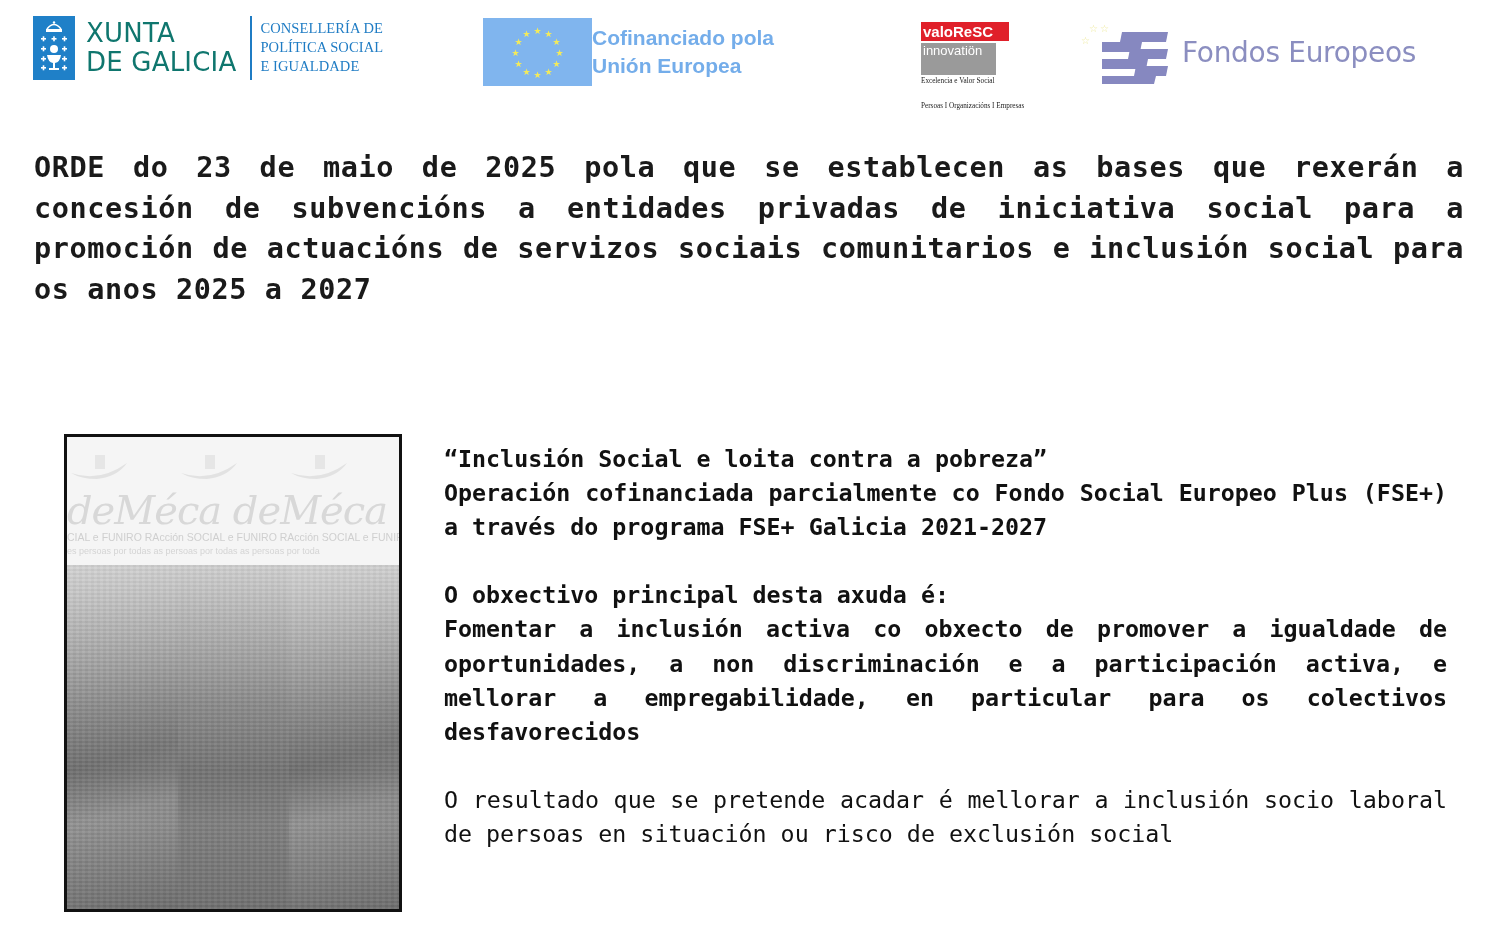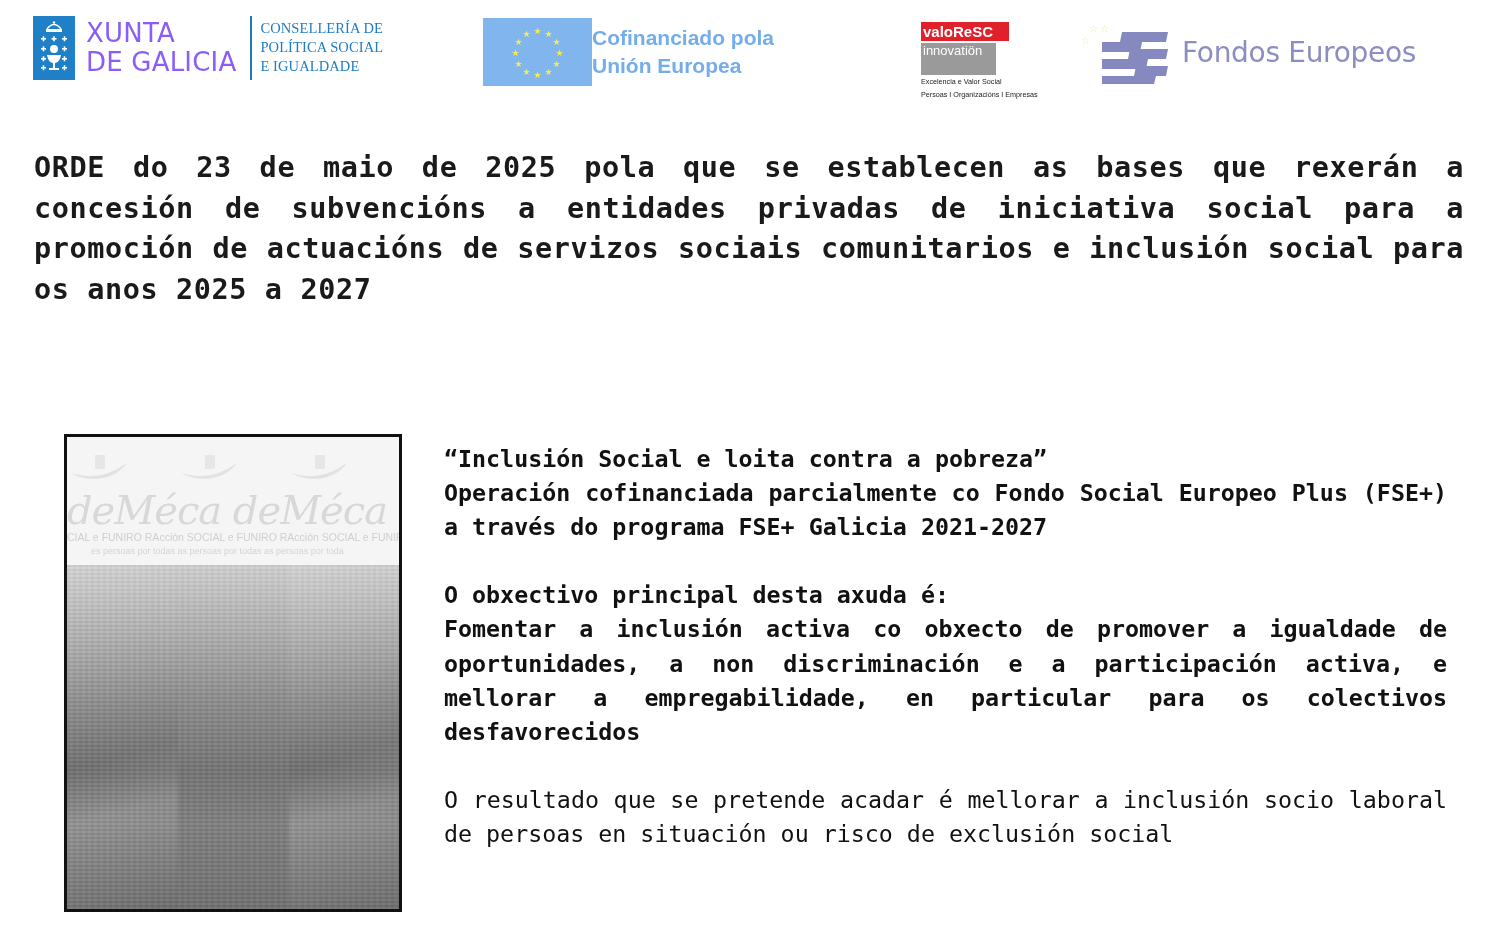--- a/index.html
+++ b/index.html
@@ -4,32 +4,32 @@
   <style>
     html, body { margin: 0; padding: 0; background: #ffffff; }
     body { width: 1500px; height: 927px; position: relative; overflow: hidden; font-family: "DejaVu Sans", sans-serif; }
 
     
     .logo-bar { position: absolute; left: 0; top: 0; width: 1500px; height: 110px; }
 
     .xunta { position: absolute; left: 33px; top: 15px; height: 65px; display: flex; align-items: center; }
     .xunta-emblem { width: 42px; height: 64px; background: #1f80c8; position: relative; }
     .xunta-emblem svg { position: absolute; left: 0; top: 0; }
-    .xunta-name { margin-left: 11px; color: #8b5cf6; font-family: "DejaVu Sans", sans-serif; font-size: 26px; line-height: 29px; letter-spacing: 0.2px; }
+    .xunta-name { margin-left: 11px; color: #0f766e; font-family: "DejaVu Sans", sans-serif; font-size: 26px; line-height: 29px; letter-spacing: 0.2px; }
     .xunta-divider { width: 2px; height: 64px; background: #1f7cc4; margin-left: 14px; margin-right: 8px; }
     .xunta-dept { color: #1f7cc4; font-family: Liberation Serif, serif; font-size: 14.5px; line-height: 19px; letter-spacing: 0.1px; }
 
     .eu { position: absolute; left: 483px; top: 18px; display: flex; align-items: center; }
     .eu-flag { width: 109px; height: 68px; background: #80b5ee; position: relative; }
     .eu-text { color: #74adea; font-family: "Liberation Sans", sans-serif; font-weight: bold; font-size: 21px; line-height: 28px; }
 
     .valoresc { position: absolute; left: 921px; top: 22px; width: 125px; }
     .valoresc-top { display: inline-block; background: #e0202a; color: #fff; font-family: "Liberation Sans", sans-serif; font-weight: bold; font-size: 15px; line-height: 19px; padding: 0 12px 0 2px; width: 74px; }
     .valoresc-mid { display: block; width: 70px; background: #9a9a9a; color: #fff; font-family: "Liberation Sans", sans-serif; font-size: 13px; line-height: 16px; padding: 0 3px 16px 2px; margin-top: 2px; }
-    .valoresc-small { font-family: Liberation Sans, sans-serif; font-size: 7.2px; line-height: 9px; color: #222; margin-top: 2px; white-space: nowrap; }
+    .valoresc-small { font-family: Liberation Serif, serif; font-size: 7.2px; line-height: 9px; color: #222; margin-top: 2px; white-space: nowrap; }
 
     .fondos { position: absolute; left: 1080px; top: 18px; display: flex; align-items: center; }
     .fondos-mark { width: 90px; height: 68px; position: relative; }
     .fondos-text { margin-left: 12px; color: #8b8ec0; font-family: "DejaVu Sans", sans-serif; font-size: 28px; letter-spacing: -0.3px; }
 
     
     .title {
       position: absolute; left: 34px; top: 148px; width: 1430px;
       font-family: "DejaVu Sans Mono", "Liberation Mono", monospace; font-weight: bold;
       font-size: 28.5px; line-height: 40.5px; color: #1a1a1a; text-align: justify;
@@ -41,21 +41,21 @@
       position: absolute; left: 64px; top: 434px; width: 332px; height: 472px;
       border: 3px solid #111; background: #f6f6f6; overflow: hidden;
     }
     .cover-top { position: absolute; left: 0; top: 0; width: 100%; height: 128px; background: #f5f5f5; }
     .cover-boat { position: absolute; top: 14px; width: 60px; height: 36px; }
     .cover-brand { position: absolute; top: 50px; left: 0; width: 100%; white-space: nowrap;
       font-family: "DejaVu Serif", serif; font-style: italic; font-size: 40px; color: #d8d8d8; letter-spacing: -1px; }
     .cover-sub { position: absolute; top: 94px; left: 0; width: 100%; white-space: nowrap;
       font-family: "Liberation Sans", sans-serif; font-size: 10.5px; color: #cfcfcf; }
     .cover-sub2 { position: absolute; top: 109px; left: 0; width: 100%; white-space: nowrap;
-      font-family: "Liberation Sans", sans-serif; font-size: 9px; color: #d4d4d4; padding-left: 24px; }
+      font-family: "Liberation Sans", sans-serif; font-size: 9px; color: #d4d4d4; }
     .cover-photo {
       position: absolute; left: 0; top: 128px; width: 100%; height: 344px;
       background:
         repeating-linear-gradient(0deg, rgba(255,255,255,0.06) 0 2px, rgba(0,0,0,0.04) 2px 4px),
         repeating-linear-gradient(90deg, rgba(0,0,0,0.03) 0 3px, rgba(255,255,255,0.03) 3px 6px),
         linear-gradient(180deg, #c9c9c9 0%, #a7a7a7 25%, #8d8d8d 45%, #7c7c7c 60%, #8a8a8a 75%, #7d7d7d 100%);
     }
     .cover-strip { position: absolute; top: 0; height: 100%; width: 111px;
       background: linear-gradient(165deg, rgba(255,255,255,0.18) 0%, rgba(0,0,0,0.0) 30%, rgba(0,0,0,0.10) 55%, rgba(255,255,255,0.06) 70%, rgba(0,0,0,0.12) 100%); }
 
@@ -142,21 +142,21 @@
     <div class="eu-text">
       <div>Cofinanciado pola</div>
       <div>Unión Europea</div>
     </div>
   </div>
 
   <div class="valoresc">
     <span class="valoresc-top">valoReSC</span>
     <span class="valoresc-mid">innovatiön</span>
     <div class="valoresc-small">Excelencia e Valor Social</div>
-    <div class="valoresc-small" style="margin-top:4px">Persoas I Organizacións I Empresas</div>
+    <div class="valoresc-small" style="margin-top:16px">Persoas I Organizacións I Empresas</div>
   </div>
 
   <div class="fondos">
     <div class="fondos-mark">
       <svg width="90" height="68" viewBox="0 0 90 68">
         <g fill="#eeeaa0" font-family="DejaVu Sans, sans-serif" font-size="10">
           <text x="9" y="14">☆</text>
             <text x="20" y="14">☆</text>
             <text x="1" y="26">☆</text>
         </g>

